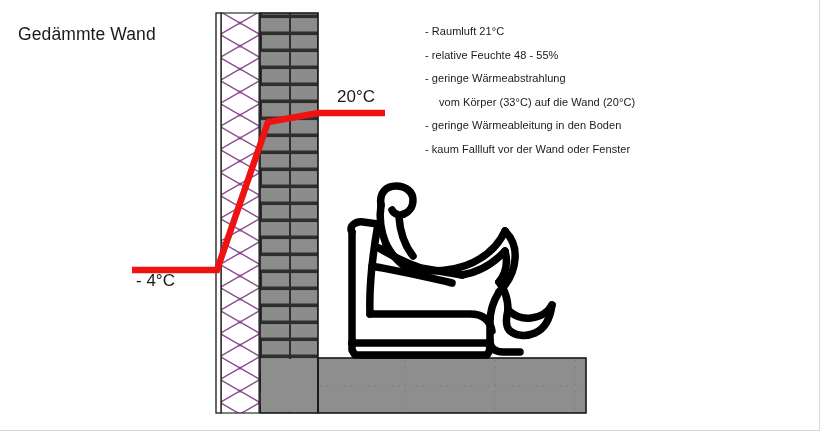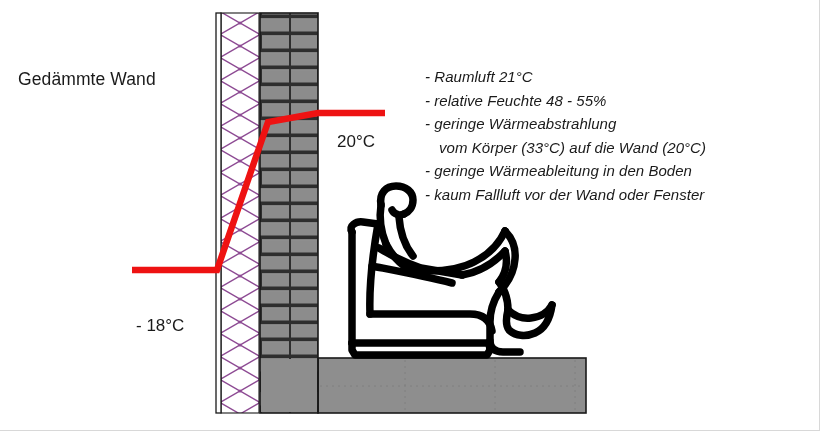--- a/index.html
+++ b/index.html
@@ -5,31 +5,31 @@
   html,body{margin:0;padding:0;background:#ffffff;}
   body{
     width:820px;height:431px;overflow:hidden;position:relative;
     font-family:"Liberation Sans", sans-serif;
     color:#1a1a1a;
     border-right:1px solid #d8d8d8;
     border-bottom:1px solid #d8d8d8;
     box-sizing:border-box;
   }
   #stage{position:absolute;inset:0;}
-  .abs{position:absolute;margin-top:45px;}
+  .abs{position:absolute;}
 
   
   #title-block{left:18px;top:22px;width:230px;line-height:1.38;}
   #title-block div{font-size:17.5px;letter-spacing:0.1px;white-space:nowrap;}
   .sup{font-size:11px;vertical-align:super;}
 
   
   #bullet-list{left:425px;top:20px;width:390px;}
   #bullet-list .bline{
-    font-size:15px;line-height:23.5px;white-space:nowrap;letter-spacing:0.05px;font-style:italic;
+    font-size:11px;line-height:23.5px;white-space:nowrap;letter-spacing:0.05px;
   }
   #bullet-list .bline.indent{padding-left:14px;}
 
   
   .temp-label{font-size:17px;white-space:nowrap;text-align:center;}
   #label-outside{left:136px;top:271px;}
   #label-inside{left:337px;top:87px;}
 
   
   #scene{position:absolute;left:0;top:0;width:820px;height:431px;}
@@ -45,21 +45,21 @@
 
   <div class="abs" id="bullet-list">
     <div class="bline">- Raumluft 21°C</div>
     <div class="bline">- relative Feuchte 48 - 55%</div>
     <div class="bline">- geringe Wärmeabstrahlung</div>
     <div class="bline indent">vom Körper (33°C) auf die Wand (20°C)</div>
     <div class="bline">- geringe Wärmeableitung in den Boden</div>
     <div class="bline">- kaum Fallluft vor der Wand oder Fenster</div>
   </div>
 
-  <div class="abs temp-label" id="label-outside">- 18°C</div>
+  <div class="abs temp-label" id="label-outside">- 4°C</div>
   <div class="abs temp-label" id="label-inside">20°C</div>
 
   <svg id="scene" viewBox="0 0 820 431">
     <defs>
 
       <pattern id="insulHatch" width="40" height="23" patternUnits="userSpaceOnUse">
         <rect width="40" height="23" fill="#ffffff"></rect>
         <path d="M0,0 L40,23 M40,0 L0,23" stroke="#8d4a93" stroke-width="1.5" fill="none"></path>
         <circle cx="0" cy="0" r="1.6" fill="#8d4a93"></circle>
         <circle cx="40" cy="0" r="1.6" fill="#8d4a93"></circle>

